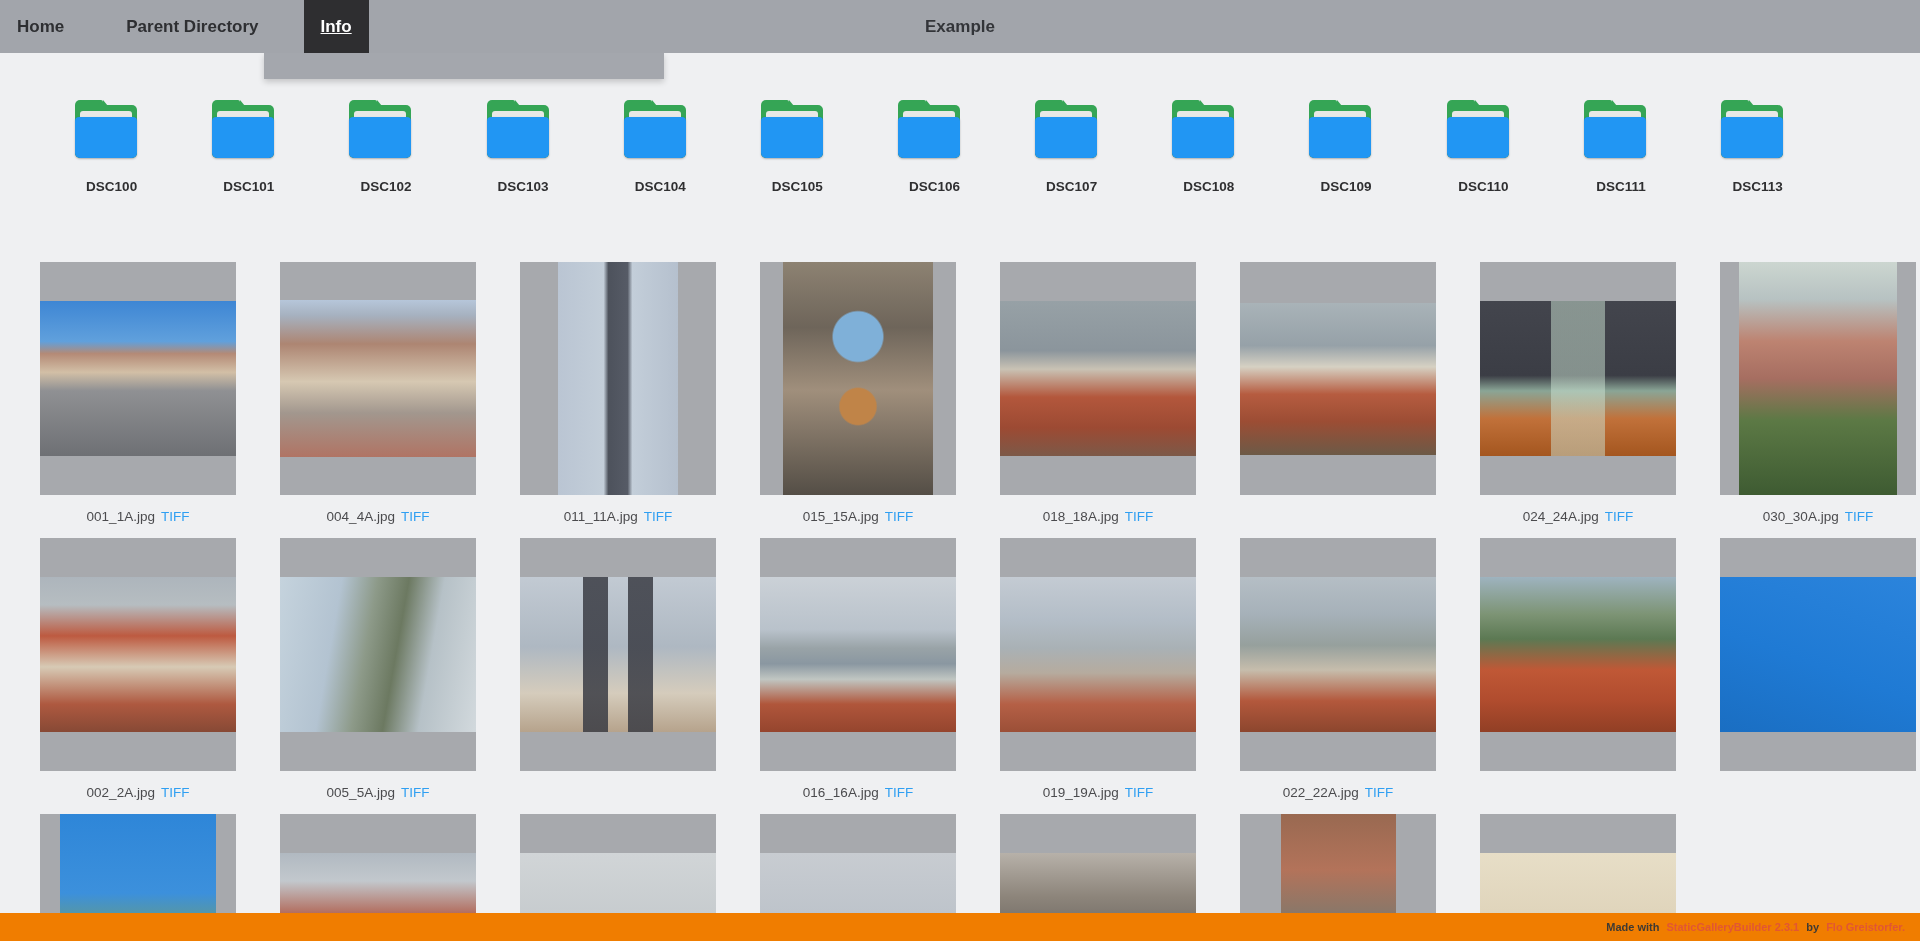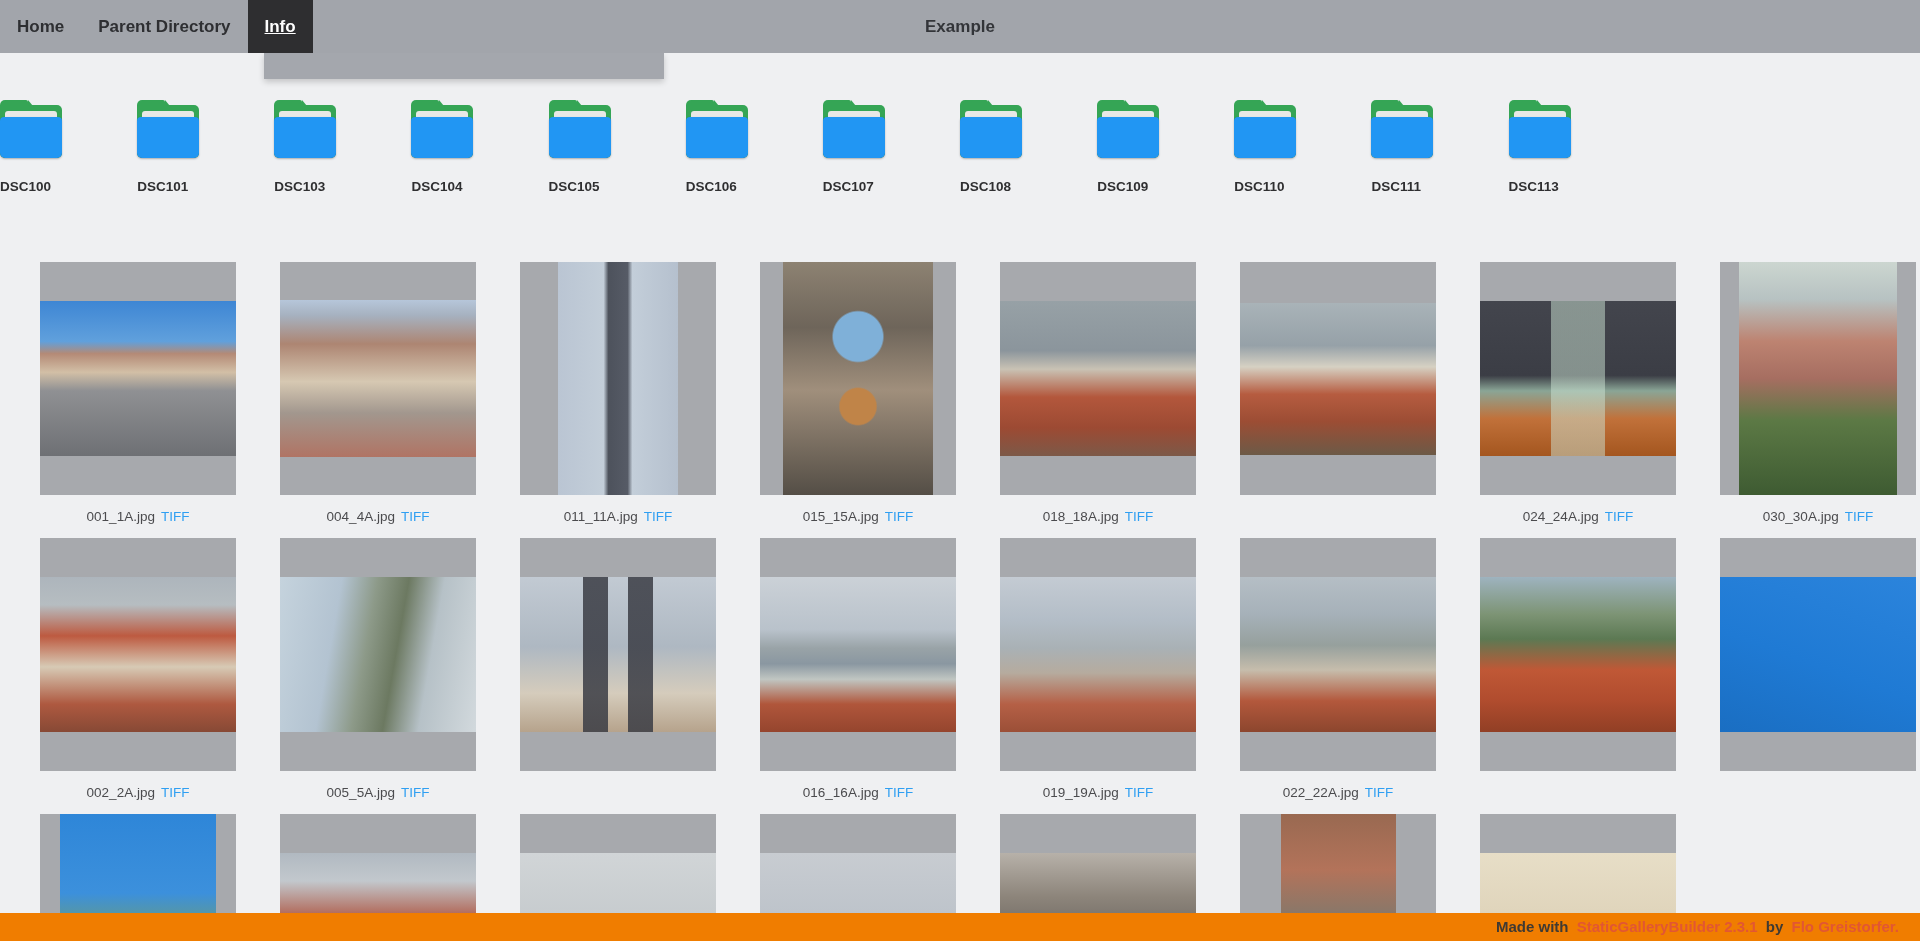--- a/index.html
+++ b/index.html
@@ -17,21 +17,21 @@
 
   
   .info-panel { position:absolute; left:264px; top:53px; width:400px;
                 background:#a4a7ad; padding:13px 19px; z-index:40;
                 box-shadow:0 3px 6px rgba(0,0,0,.18); }
   .info-line { font-size:16.5px; line-height:27px; color:#3a3a3e; white-space:nowrap; }
 
   
   .folders { height:209px; display:grid; grid-template-columns:repeat(14,1fr);
              padding-top:47px; background:#eff0f2; }
-  .folder-item { display:flex; flex-direction:column; align-items:flex-start; cursor:pointer; }
+  .folder-item { display:flex; flex-direction:column; align-items:flex-end; cursor:pointer; }
   .folder { position:relative; width:62px; height:58px; }
   .folder .back { position:absolute; left:0; right:0; top:5px; bottom:0;
                   background:#35a555; border-radius:5px; }
   .folder .tab { position:absolute; left:0; top:0; width:28px; height:12px;
                  background:#35a555; border-radius:5px 2px 0 0; }
   .folder .tab::after { content:''; position:absolute; left:100%; top:0; width:0; height:0;
                  border-bottom:12px solid #35a555; border-right:10px solid transparent; }
   .folder .paper { position:absolute; left:5px; right:5px; top:11px; height:14px;
                  background:#e8e8e6; border-radius:3px; }
   .folder .front { position:absolute; left:0; right:0; top:17px; bottom:0;
@@ -46,28 +46,28 @@
   .thumb { height:233px; background:#a7a9ad; display:flex; align-items:center;
            justify-content:center; cursor:pointer; }
   .photo { width:232px; height:155px; }
   .caption { height:43px; line-height:43px; text-align:center; font-size:13.5px;
              color:#4b4b4e; white-space:nowrap; }
   .tiff { color:#2f9ff2; margin-left:6px; text-decoration:none; cursor:pointer; }
 
   
   .footer { position:absolute; left:0; right:0; bottom:0; height:28px;
             background:#f07d00; z-index:50; text-align:right; line-height:28px;
-            padding-right:21px; font-size:15px; font-weight:700; color:#3f3a33; }
+            padding-right:15px; font-size:11px; font-weight:700; color:#3f3a33; }
   .footer a { color:#e25633; text-decoration:none; cursor:pointer; }
 </style>
 </head>
 <body>
 
 <div class="nav">
-  <div style="display:flex;">
+  <div style="display:flex;gap:28px;">
       <div class="nav-item">
     <span>Home</span>
   </div>
       <div class="nav-item">
     <span>Parent Directory</span>
   </div>
       <div class="nav-item active">
     <span>Info</span>
   </div>
     </div>
@@ -85,20 +85,29 @@
     <div class="folder-label">DSC100</div>
   </div>
     <div class="folder-item">
     <div class="folder">
       <div class="back"></div>
         <div class="tab"></div>
       <div class="paper"></div>
         <div class="front"></div>
     </div>
     <div class="folder-label">DSC101</div>
+  </div>
+    <div class="folder-item">
+    <div class="folder">
+      <div class="back"></div>
+        <div class="tab"></div>
+      <div class="paper"></div>
+        <div class="front"></div>
+    </div>
+    <div class="folder-label">DSC102</div>
   </div>
     <div class="folder-item">
     <div class="folder">
       <div class="back"></div>
         <div class="tab"></div>
       <div class="paper"></div>
         <div class="front"></div>
     </div>
     <div class="folder-label">DSC103</div>
   </div>

